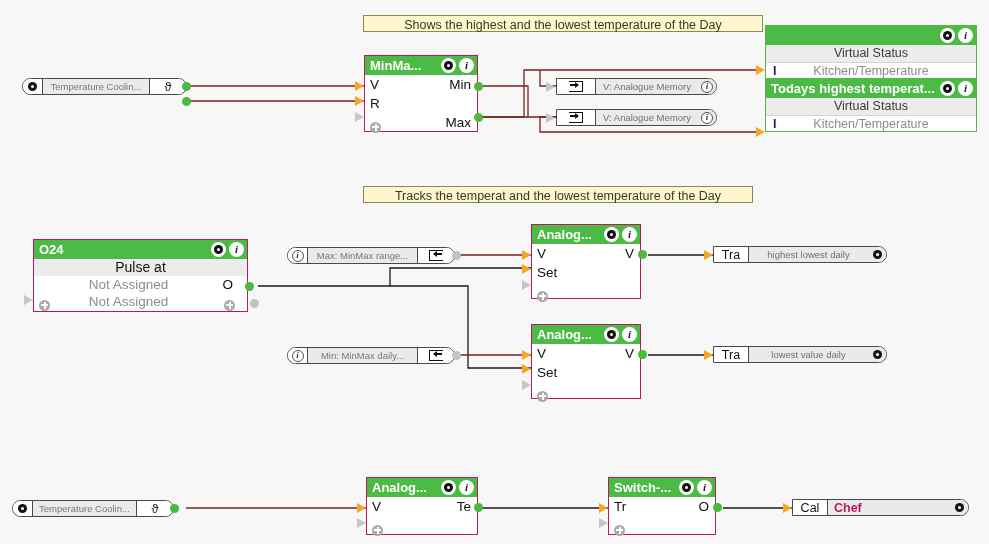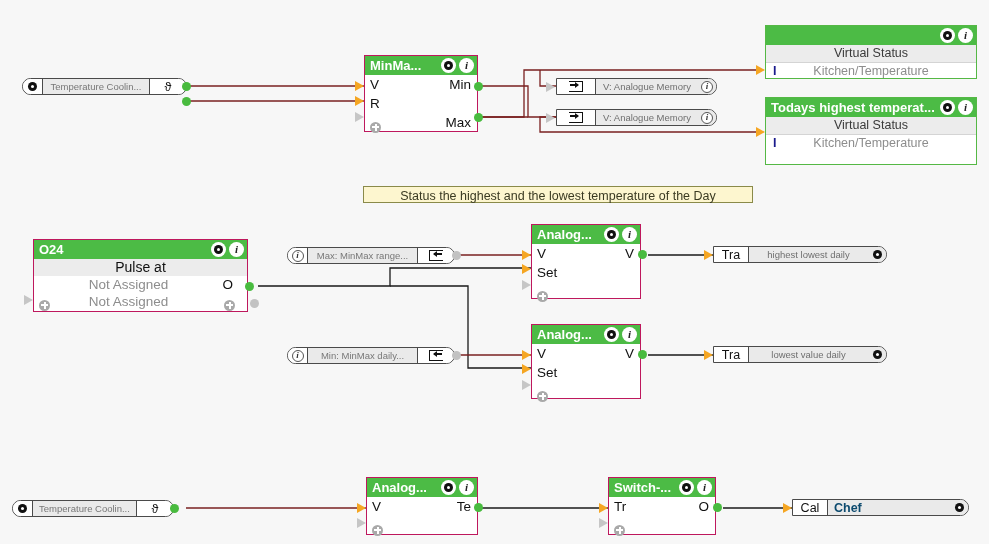--- a/index.html
+++ b/index.html
@@ -140,21 +140,21 @@
   }
   .rectpill.rounded-r{border-radius:0 9px 9px 0;}
   .rectpill .kseg{
     width:34px;display:flex;align-items:center;justify-content:center;
     font-size:12.5px;color:#111;border-right:1px solid #4a4a4a;background:#fff;
   }
   .rectpill .vseg{
     flex:1;background:#eaeaea;display:flex;align-items:center;
     padding:0 6px;color:#6f6f6f;font-size:9.5px;white-space:nowrap;
   }
-  .rectpill .vseg.dark{color:#0c4a6e;font-weight:bold;font-size:12.5px;}
+  .rectpill .vseg.dark{color:#be185d;font-weight:bold;font-size:12.5px;}
   .rectpill .gseg{width:18px;background:#eaeaea;display:flex;align-items:center;justify-content:center;}
 
   
   .memglyph{
     width:14px;height:11px;border:1.6px solid #111;box-sizing:border-box;position:relative;
   }
   .memglyph.inn{border-left:none;}
   .memglyph.outt{border-right:none;}
   .memglyph .arr{
     position:absolute;top:2.2px;width:8px;height:2px;background:#111;
@@ -204,20 +204,21 @@
     <path d="M456,355 L531,355" stroke="#7a2020" stroke-width="1.3" fill="none"></path>
 
     <path d="M648,255 L713,255" stroke="#1a1a1a" stroke-width="1.3" fill="none"></path>
     <path d="M648,355 L713,355" stroke="#1a1a1a" stroke-width="1.3" fill="none"></path>
 
     <path d="M186,508 L366,508" stroke="#7a2020" stroke-width="1.3" fill="none"></path>
     <path d="M478,508 L608,508" stroke="#1a1a1a" stroke-width="1.3" fill="none"></path>
     <path d="M723,508 L792,508" stroke="#1a1a1a" stroke-width="1.3" fill="none"></path>
   </svg>
 
+  <div class="comment" style="left:363px;top:15px;width:400px;">Shows the highest and the lowest temperature of the Day</div>
 
   <div class="pill" style="left:22px;top:78px;width:165px;">
     <div class="seg iconseg segdiv">
       <span class="minigear"></span>
     </div>
     <div class="seg labelseg segdiv">Temperature Coolin...</div>
     <div class="seg unitseg">ϑ</div>
   </div>
   <div class="pin-out" style="left:182px;top:82px;"></div>
 
@@ -290,38 +291,38 @@
       </span>
     </div>
     <div class="sub">Virtual Status</div>
     <div class="srow">
       <span class="pin">I</span>
       <span>Kitchen/Temperature</span>
     </div>
   </div>
 
   <div class="pin-in" style="left:756px;top:127px;"></div>
-  <div class="statusblk" style="left:765px;top:97px;width:212px;height:68px;">
+  <div class="statusblk" style="left:765px;top:78px;width:212px;height:54px;">
     <div class="bhead" style="background:#4cbb45;color:#fff;font-size:13px;font-weight:bold;height:19px;line-height:19px;padding-left:5px;position:relative;white-space:nowrap;overflow:hidden;">
       <span class="ttl">Todays highest temperat...</span>
       <span class="hicons">
         <span class="cbtn">
             <span class="gear"></span>
           </span>
         <span class="cbtn info">i</span>
       </span>
     </div>
     <div class="sub">Virtual Status</div>
     <div class="srow">
       <span class="pin">I</span>
       <span>Kitchen/Temperature</span>
     </div>
   </div>
 
-  <div class="comment" style="left:363px;top:186px;width:390px;">Status the highest and the lowest temperature of the Day</div>
+  <div class="comment" style="left:363px;top:186px;width:390px;">Tracks the temperat and the lowest temperature of the Day</div>
 
   <div class="pin-in gy" style="left:24px;top:295px;"></div>
   <div class="block" style="left:33px;top:239px;width:215px;height:73px;">
     <div class="bhead">
       <span class="ttl">O24</span>
       <span class="hicons">
         <span class="cbtn">
             <span class="gear"></span>
           </span>
         <span class="cbtn info">i</span>

